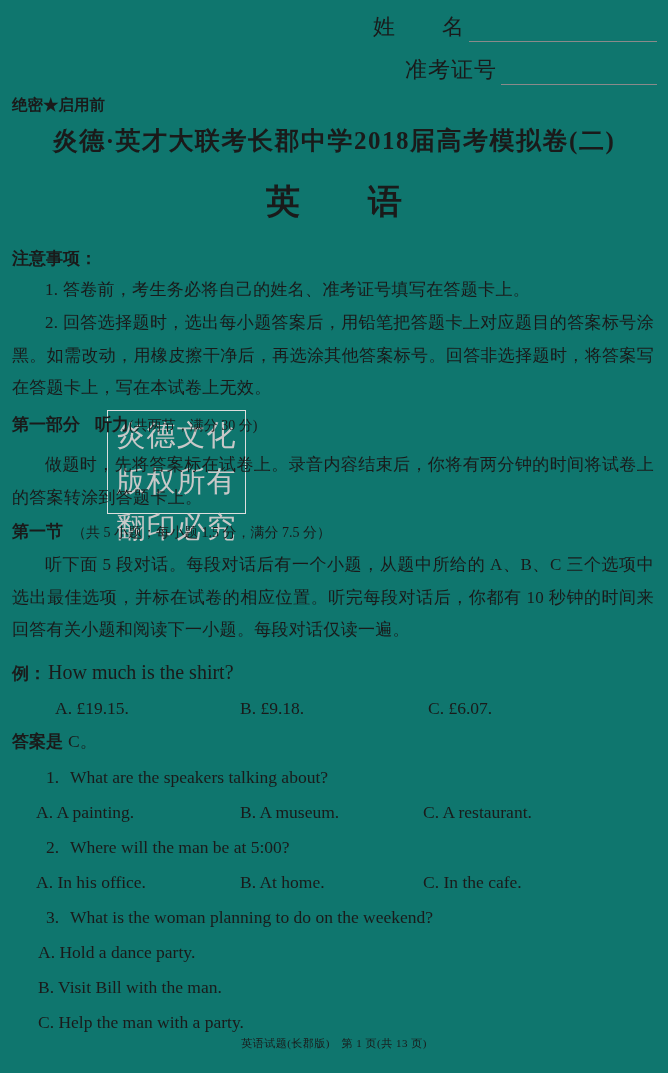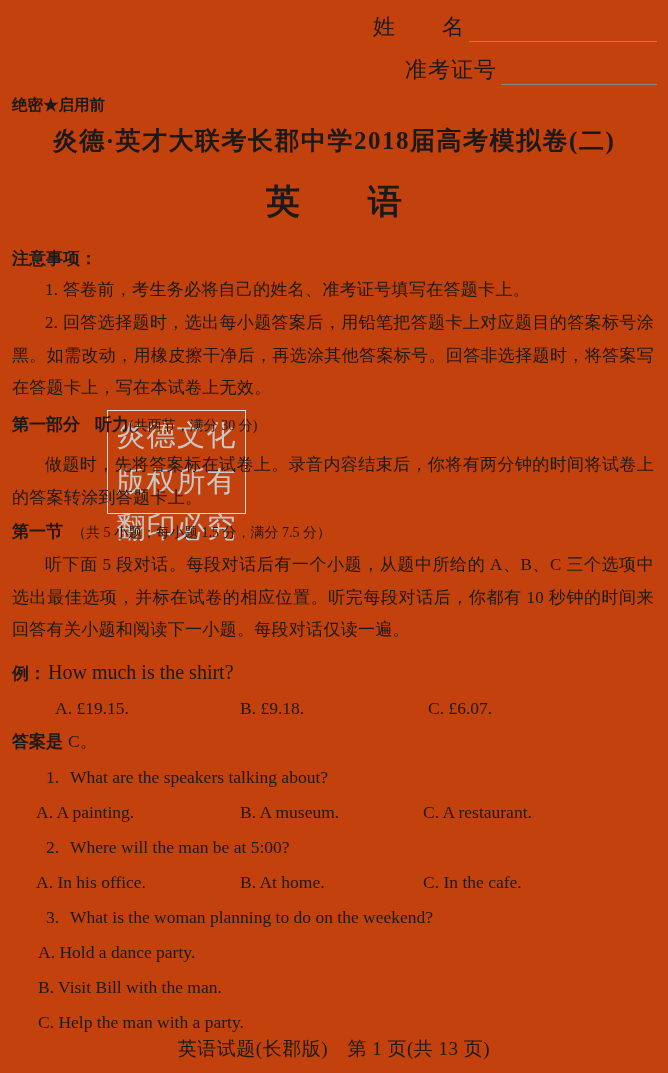--- a/index.html
+++ b/index.html
@@ -1,20 +1,20 @@
 <!DOCTYPE html>
 <html><head>
 <meta charset="utf-8">
 <style>
   * { margin:0; padding:0; box-sizing:border-box; }
   html,body { background:#ffffff; }
   .page {
     position:relative;
     width:668px; height:1073px;
-    background:#c2410c;
+    background:#0f766e;
     font-family:"Liberation Serif", serif;
     color:#1a1a1a;
     overflow:hidden;
   }
   
   .name-fields { position:absolute; top:12px; right:11px; z-index:2; }
   .field-row { display:flex; align-items:flex-end; justify-content:flex-end; margin-bottom:13px; }
   .field-label { font-size:22px; line-height:30px; letter-spacing:1px; white-space:pre; }
   .field-line { display:inline-block; border-bottom:1px solid #8a8a8a; height:30px; margin-left:4px; }
   .field-line.long { width:188px; }
@@ -61,21 +61,21 @@
   .answer-line { line-height:33px; }
   .answer-line .en { margin-left:5px; font-size:17.5px; }
   .questions { margin-top:2px; font-size:17.5px; }
   .q-line { line-height:35px; padding-left:2px;margin-left:32px; }
   .q-num { display:inline-block; width:24px; }
   .questions .opts-row { line-height:35px; }
   .opt-stack { line-height:35px; padding-left:26px; }
   
   .footer {
     position:absolute; left:0; right:0; top:1036px; z-index:1;
-    text-align:center; font-size:19px; letter-spacing:0.5px; white-space:pre;
+    text-align:center; font-size:11px; letter-spacing:0.5px; white-space:pre;
   }
 </style>
 </head>
 <body>
 
 <div class="page">
 
   <div class="name-fields">
     <div class="field-row">
       <span class="field-label">姓　　名</span>

